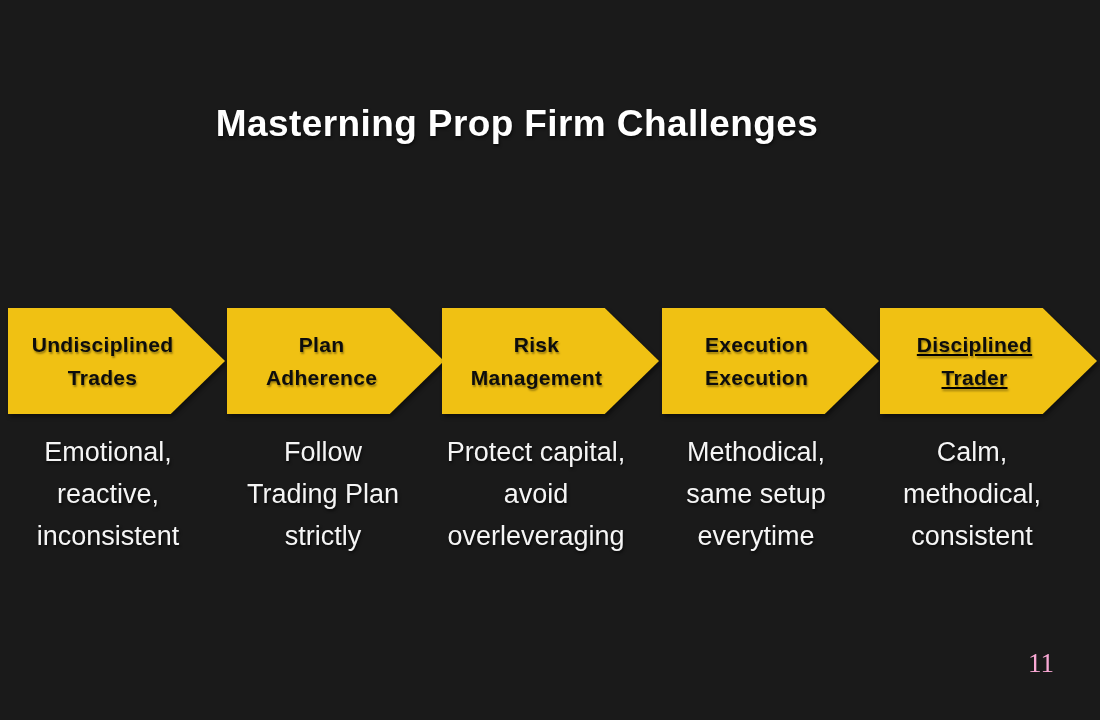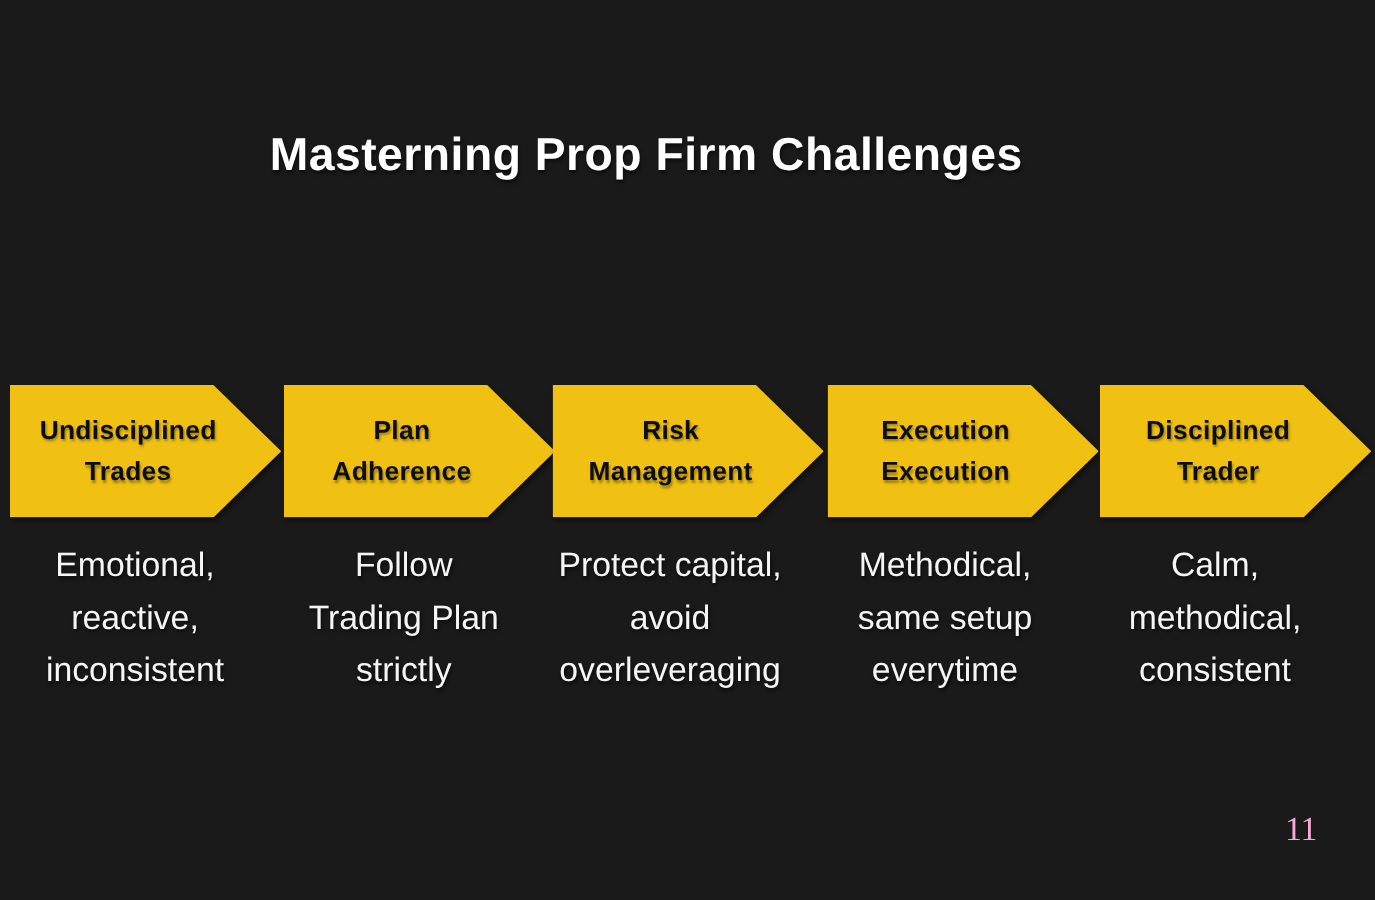--- a/index.html
+++ b/index.html
@@ -36,21 +36,21 @@
     top: 296px;
     width: 217px;
     height: 106px;
     filter: drop-shadow(2px 3px 2px rgba(0,0,0,0.45));
     margin-top: 12px;
   }
   .arrow-wrap.a0 { left: 8px; }
   .arrow-wrap.a1 { left: 227px; }
   .arrow-wrap.a2 { left: 442px; }
   .arrow-wrap.a3 { left: 662px; }
-  .arrow-wrap.a4 { left: 880px; }
+  .arrow-wrap.a4 { left: 880px; text-decoration: underline; }
   .arrow {
     width: 100%;
     height: 100%;
     background: var(--accent);
     clip-path: polygon(0 0, 75% 0, 100% 50%, 75% 100%, 0 100%);
     display: flex;
     flex-direction: column;
     align-items: center;
     justify-content: center;
     padding-right: 28px;

